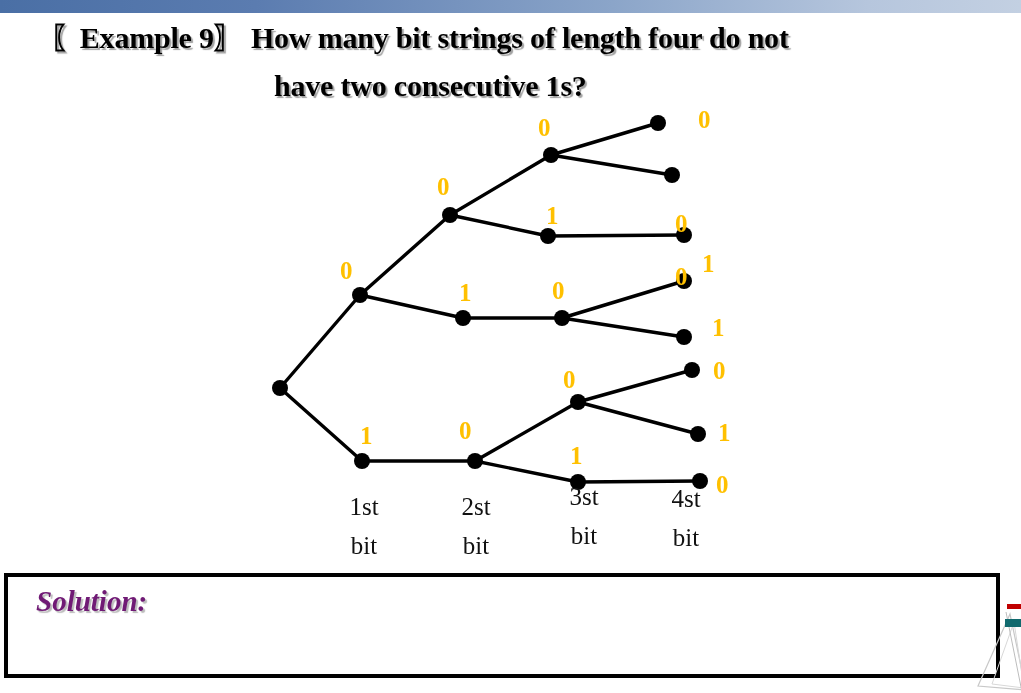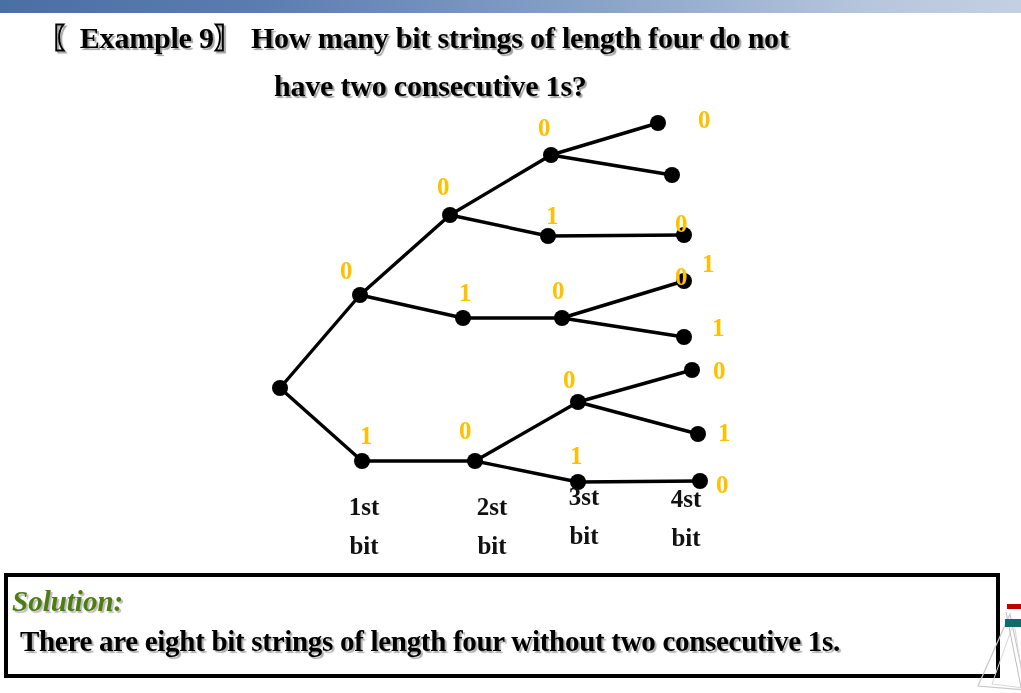--- a/index.html
+++ b/index.html
@@ -59,48 +59,48 @@
     font-family: "Liberation Serif", serif;
     font-weight: bold;
     font-size: 25px;
     color: #FFC000;
     line-height: 1;
     user-select: none;
   }
   .bit-axis-label {
     position: absolute;
     font-family: "Liberation Serif", serif;
-    font-weight: bold;
+    font-weight: normal;
     font-size: 25px;
     color: #111111;
     line-height: 1.15;
     text-align: center;
     white-space: nowrap;
   }
 
   
   #solution-box {
     position: absolute;
     left: 4px;
     top: 573px;
     width: 996px;
     height: 105px;
     border: 4px solid #000000;
     background: #ffffff;
     box-sizing: border-box;
   }
   #solution-heading {
     position: absolute;
-    left: 4px;
+    left: 28px;
     top: 8px;
     font-family: "Liberation Serif", serif;
     font-style: italic;
     font-weight: bold;
     font-size: 29px;
-    color: #4d7c0f;
+    color: #701a75;
     text-shadow: 2px 2px 1px rgba(150,150,150,0.65);
     white-space: nowrap;
   }
   #solution-text {
     position: absolute;
     left: 12px;
     top: 48px;
     font-family: "Liberation Serif", serif;
     font-weight: bold;
     font-size: 29px;
@@ -212,38 +212,37 @@
       <div class="edge-label" style="left: 713px; top: 263px;">0</div>
       <div class="edge-label" style="left: 718px; top: 325px;">1</div>
       <div class="edge-label" style="left: 570px; top: 348px;">1</div>
       <div class="edge-label" style="left: 716px; top: 377px;">0</div>
     </div>
   <div id="tree-axis-labels">
       <div class="bit-axis-label" style="left: 334px; top: 398px; width: 60px;">
         <div>1st</div>
         <div style="margin-top: 10px;">bit</div>
       </div>
-      <div class="bit-axis-label" style="left: 462px; top: 398px; width: 60px;">
+      <div class="bit-axis-label" style="left: 446px; top: 398px; width: 60px;">
         <div>2st</div>
         <div style="margin-top: 10px;">bit</div>
       </div>
       <div class="bit-axis-label" style="left: 554px; top: 388px; width: 60px;">
         <div>3st</div>
         <div style="margin-top: 10px;">bit</div>
       </div>
       <div class="bit-axis-label" style="left: 656px; top: 390px; width: 60px;">
         <div>4st</div>
         <div style="margin-top: 10px;">bit</div>
       </div>
     </div>
 </div>
 
 <div id="solution-box">
   <div id="solution-heading">Solution:</div>
-  <div id="solution-text">There  are eight bit strings of length four without two consecutive 1s.</div>
 </div>
 
 <svg id="corner-curl" viewBox="0 0 80 81">
   <path d="M62 2 L78 78 L30 74 Z" fill="none" stroke="#c8c8c8" stroke-width="1.2"></path>
   <path d="M66 10 L76 76 L44 72 Z" fill="none" stroke="#d8d8d8" stroke-width="1"></path>
   <path d="M58 0 L74 80" fill="none" stroke="#bdbdbd" stroke-width="1"></path>
 </svg>
 <div id="edge-marks">
   <div class="edge-mark-red"></div>
   <div class="edge-mark-teal"></div>

